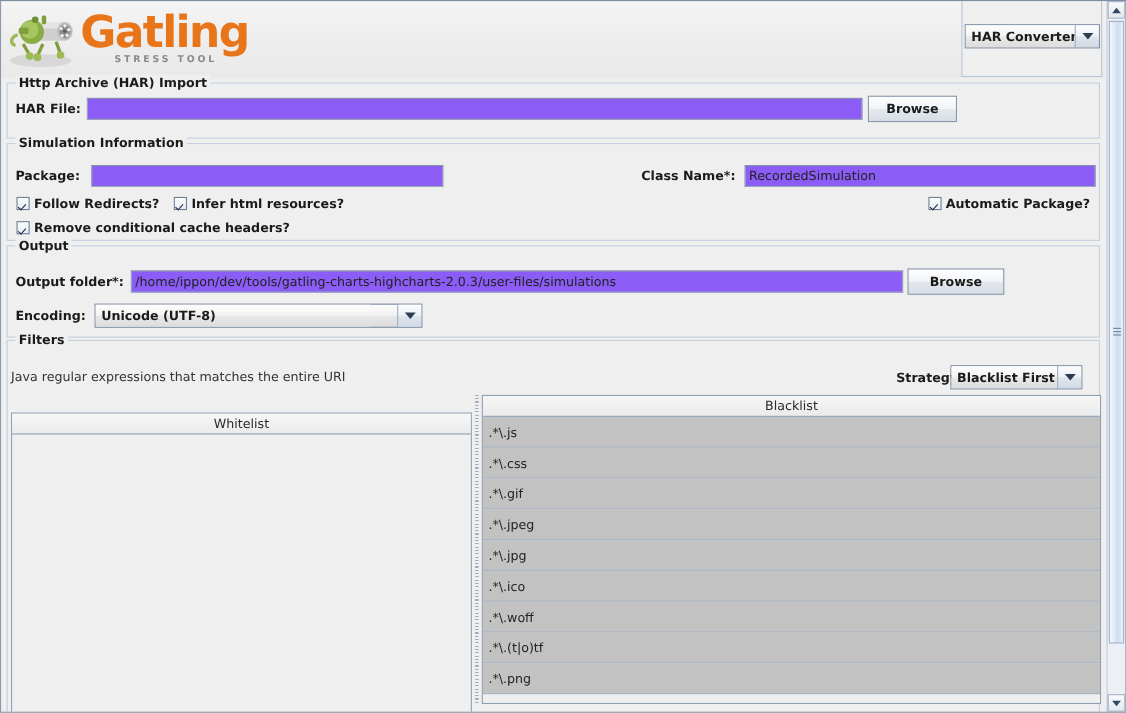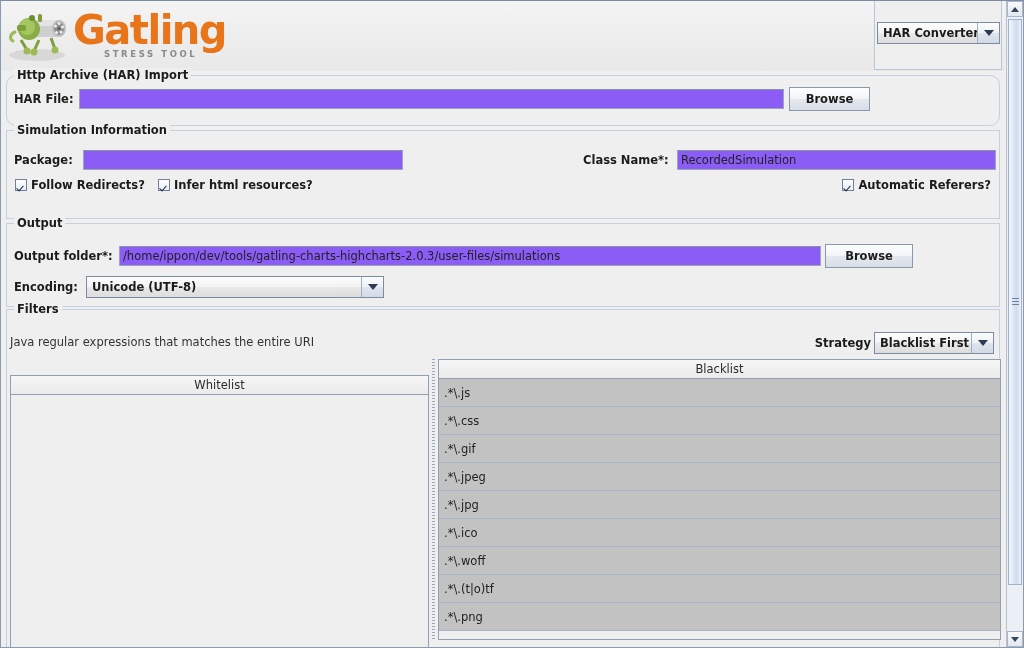--- a/index.html
+++ b/index.html
@@ -222,21 +222,21 @@
     font-weight: bold;
     font-size: 11.5px;
     color: #1b1b1b;
     white-space: nowrap;
   }
 
   
   .sec-har {
     position: absolute;
     left: 5px; top: 74px;
-    width: 994px; height: 51px; border-radius: 10px;
+    width: 994px; height: 51px;
   }
   .sec-sim {
     position: absolute;
     left: 5px; top: 129px;
     width: 994px; height: 89px; text-decoration: underline;
   }
   .sec-out {
     position: absolute;
     left: 5px; top: 222px;
     width: 994px; height: 84px;
@@ -423,23 +423,27 @@
         <span>Follow Redirects?</span>
       </div>
 
       <div class="chk" style="position:absolute;left:151px;top:47px;">
         <span class="box"></span>
         <span>Infer html resources?</span>
       </div>
 
       <div class="chk" style="position:absolute;right:8px;top:47px;">
         <span class="box"></span>
-        <span>Automatic Referers?</span>
-      </div>
-
+        <span>Automatic Package?</span>
+      </div>
+
+      <div class="chk" style="position:absolute;left:8px;top:69px;">
+        <span class="box"></span>
+        <span>Remove conditional cache headers?</span>
+      </div>
     </div>
 
     <div class="group sec-out">
       <div class="group-title">Output</div>
 
       <div style="position:absolute;left:7px;top:25px;" class="lbl">Output folder*:</div>
       <div class="tfield" style="position:absolute;left:112px;top:22px;width:702px;">/home/ippon/dev/tools/gatling-charts-highcharts-2.0.3/user-files/simulations</div>
       <div class="btn" style="position:absolute;left:818px;top:20px;width:88px;">Browse</div>
 
       <div style="position:absolute;left:7px;top:56px;" class="lbl">Encoding:</div>
@@ -450,21 +454,21 @@
           </span>
       </div>
     </div>
 
     <div class="group sec-filters">
       <div class="group-title">Filters</div>
 
       <div style="position:absolute;left:3px;top:25px;font-size:11.5px;color:#333;">Java regular expressions that matches the entire URI</div>
 
       <div style="position:absolute;right:128px;top:26px;" class="lbl">Strategy</div>
-      <div class="combo" style="position:absolute;right:5px;top:22px;width:120px;">
+      <div class="combo" style="position:absolute;right:15px;top:22px;width:120px;">
         <span class="combo-text">Blacklist First</span>
         <span class="combo-arrow">
             <i></i>
           </span>
       </div>
 
       <div class="list-panel" style="left:3px;top:65px;width:419px;height:281px;">
         <div class="list-header">Whitelist</div>
         <div class="list-body"></div>
       </div>

